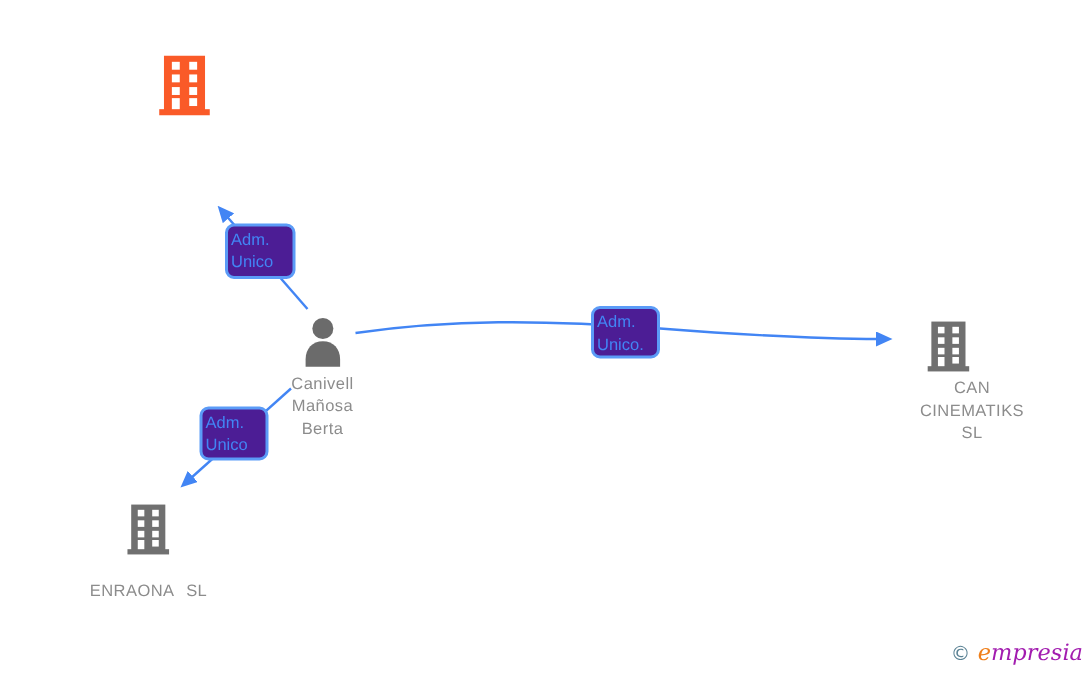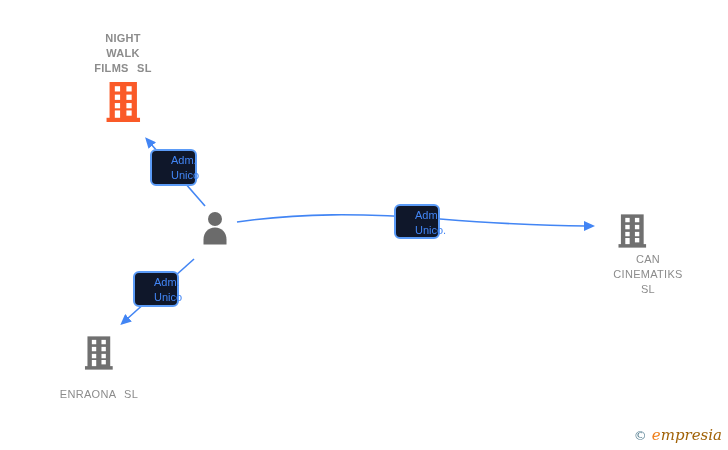--- a/index.html
+++ b/index.html
@@ -3,39 +3,39 @@
 <meta charset="utf-8">
 <style>
   html,body{margin:0;padding:0;background:#ffffff;}
   #canvas{
     position:relative;width:728px;height:450px;background:#ffffff;overflow:hidden;
     font-family:"Liberation Sans","DejaVu Sans",sans-serif;
   }
   #edges{position:absolute;left:0;top:0;z-index:1;}
   .edge-label{
     position:absolute;z-index:2;box-sizing:border-box;
-    background:#0f172a;border:2px solid #5b9bf7;border-radius:6px;
+    background:#4c1d95;border:2px solid #5b9bf7;border-radius:6px;
     color:#4285f4;font-size:11px;line-height:15px;
-    padding:2px 19px;text-align:left;white-space:nowrap;
+    padding:2px 2px;text-align:left;white-space:nowrap;
   }
   .node{position:absolute;z-index:2;text-align:center;}
   .node-label{
     color:#8c8c8c;font-size:11px;line-height:15px;
     letter-spacing:.3px;word-spacing:5px;white-space:nowrap;
   }
   .node-label.bold{font-weight:bold;}
   .icon-wrap{display:block;margin:0 auto;}
   #footer-logo{
     position:absolute;right:6px;bottom:6px;z-index:3;text-decoration:none;
     display:flex;align-items:baseline;gap:5px;cursor:pointer;
   }
   #footer-logo .copy{color:#5a8294;font-size:13px;font-family:"DejaVu Sans",sans-serif;}
   #footer-logo .brand{font-family:"DejaVu Serif",serif;font-style:italic;font-size:15px;}
   #footer-logo .brand .initial{color:#ef7f1a;}
-  #footer-logo .brand .rest{color:#a16207;}
+  #footer-logo .brand .rest{color:#a21caf;}
   .cx{position:absolute;transform:translateX(-50%);}
 </style>
 </head>
 <body>
 
 <div id="canvas">
 
   <svg id="edges" width="728" height="450" viewBox="0 0 728 450">
     <defs>
       <marker id="arrow" markerUnits="userSpaceOnUse" markerWidth="11" markerHeight="10" refX="2" refY="5" orient="auto">
@@ -54,25 +54,20 @@
   <div class="edge-label" style="left:133px;top:271px;width:46px;height:36px;">
     <div>Adm.</div>
     <div>Unico</div>
   </div>
   <div class="edge-label" style="left:394px;top:204px;width:46px;height:35px;">
     <div>Adm.</div>
     <div>Unico.</div>
   </div>
 
   <div class="node cx" style="left:123px;top:31px;">
-    <div class="node-label bold">
-      <div>NIGHT</div>
-      <div>WALK</div>
-      <div>FILMS SL</div>
-    </div>
     <svg class="icon-wrap" style="margin-top:6px;" width="34" height="40" viewBox="0 0 32 38">
       <g fill="#fa5a28">
         <rect x="3" y="0" width="26" height="35"></rect>
         <rect x="0" y="34" width="32" height="4"></rect>
       </g>
       <g fill="#ffffff">
         <rect x="8" y="4" width="5" height="5"></rect>
           <rect x="19" y="4" width="5" height="5"></rect>
         <rect x="8" y="12" width="5" height="5"></rect>
           <rect x="19" y="12" width="5" height="5"></rect>
@@ -84,20 +79,25 @@
     </svg>
   </div>
 
   <div class="node cx" style="left:215px;top:211px;">
     <svg class="icon-wrap" width="36" height="34" viewBox="0 0 36 33">
       <g fill="#6b6b6b">
         <circle cx="18" cy="7.5" r="7"></circle>
         <path d="M18 16 C 11 16 6.5 21 6.5 28 L6.5 33 L29.5 33 L29.5 28 C29.5 21 25 16 18 16 Z"></path>
       </g>
     </svg>
+    <div class="node-label" style="margin-top:4px;">
+      <div>Canivell</div>
+      <div>Mañosa</div>
+      <div>Berta</div>
+    </div>
   </div>
 
   <div class="node cx" style="left:632px;top:214px;">
     <svg class="icon-wrap" width="28" height="34" viewBox="0 0 32 38">
       <g fill="#707070">
         <rect x="3" y="0" width="26" height="35"></rect>
         <rect x="0" y="34" width="32" height="4"></rect>
       </g>
       <g fill="#ffffff">
         <rect x="8" y="4" width="5" height="5"></rect>

